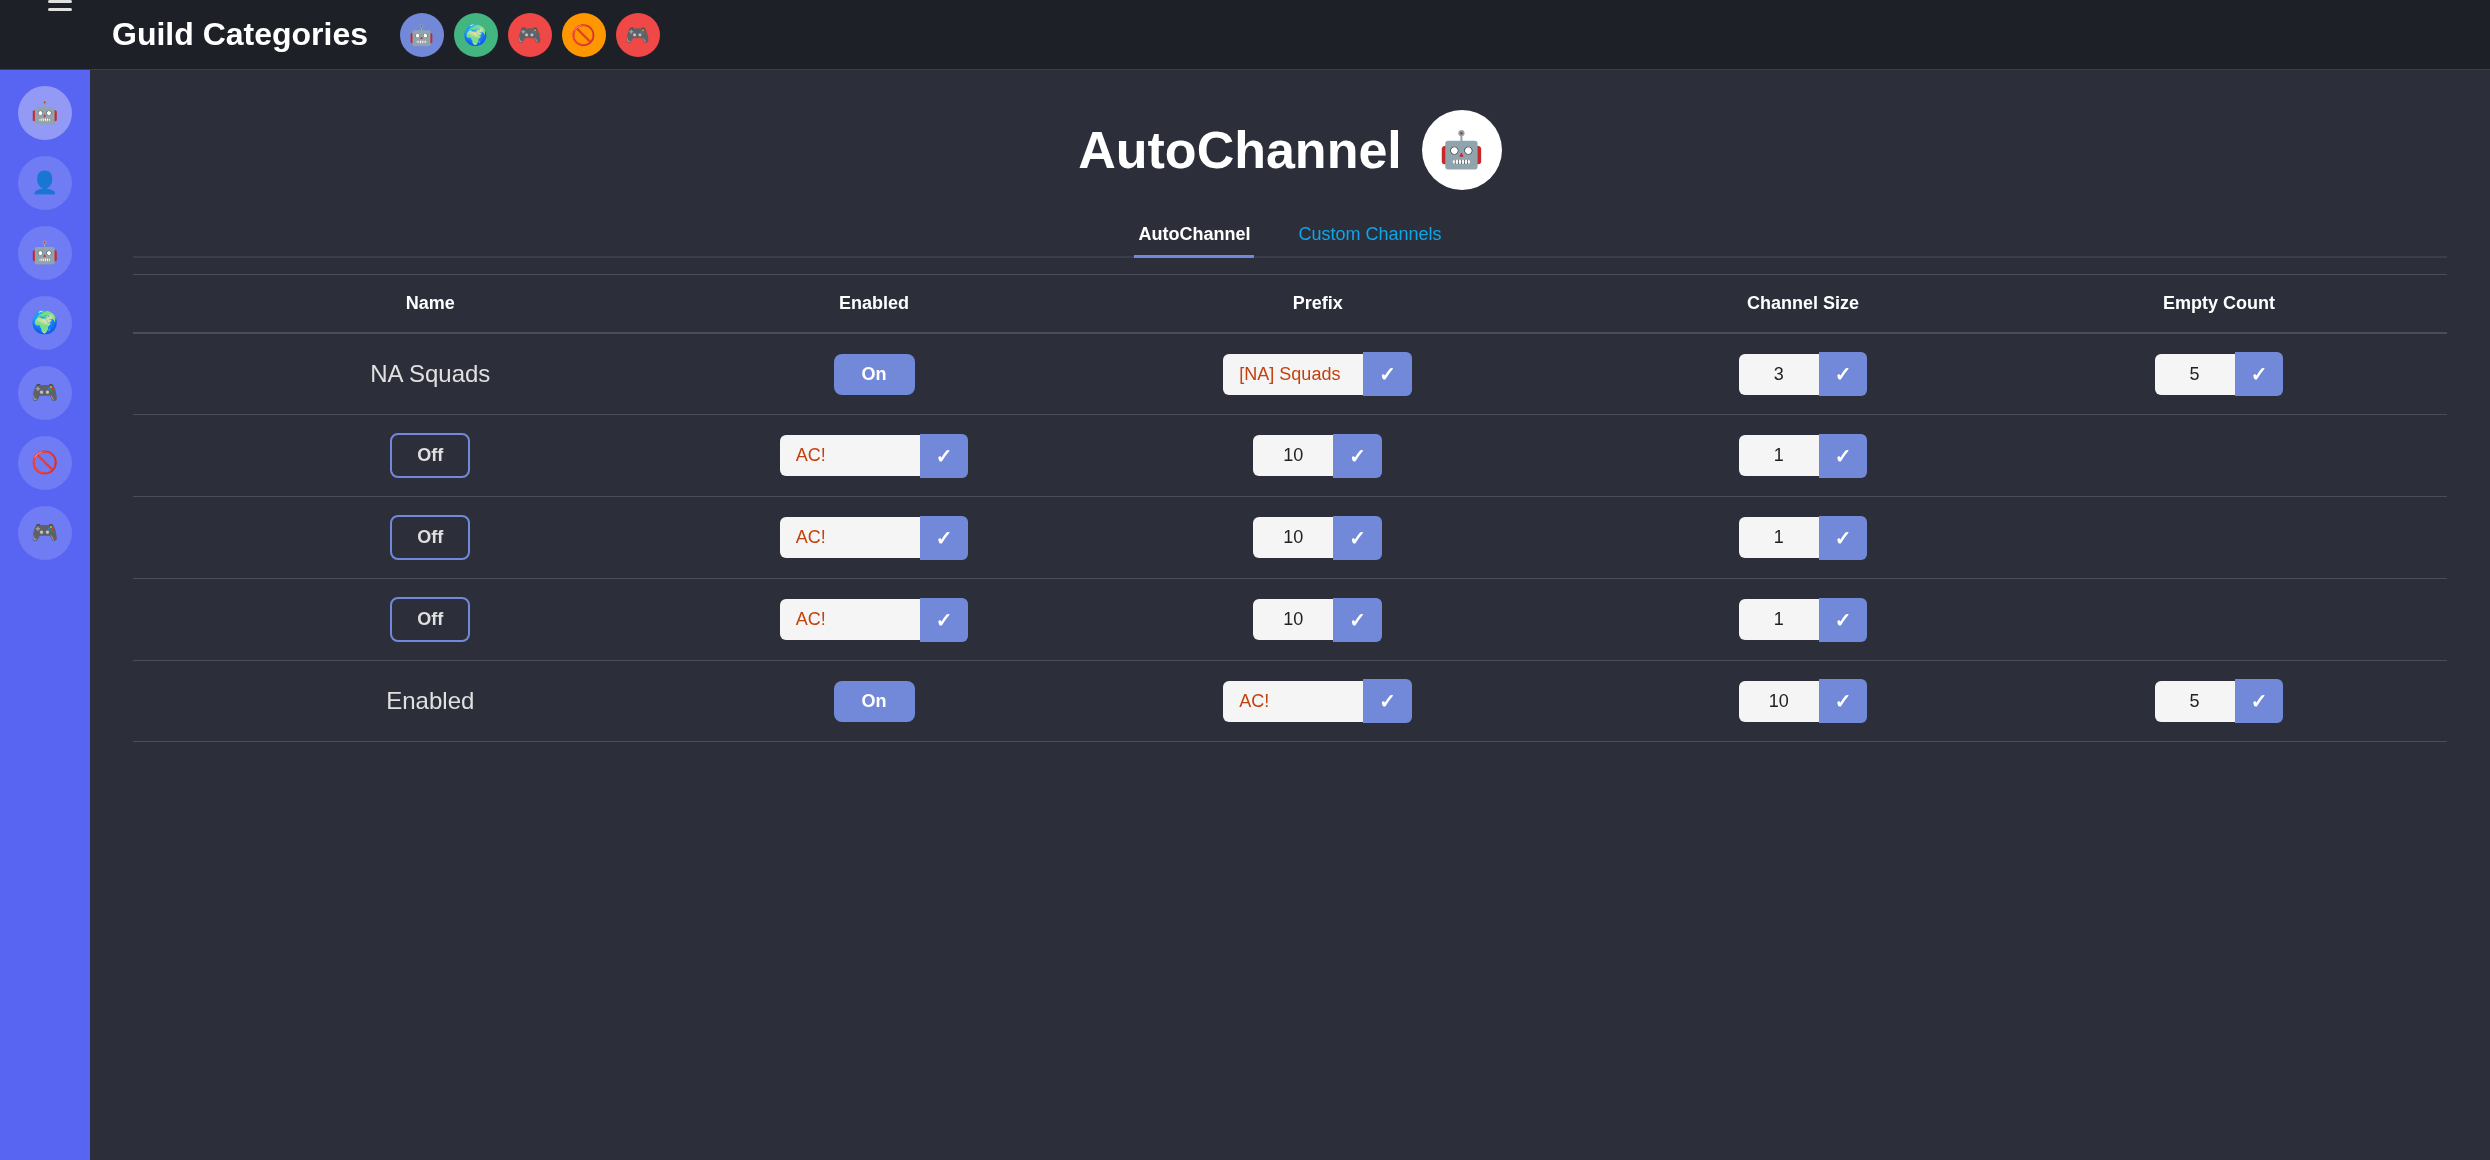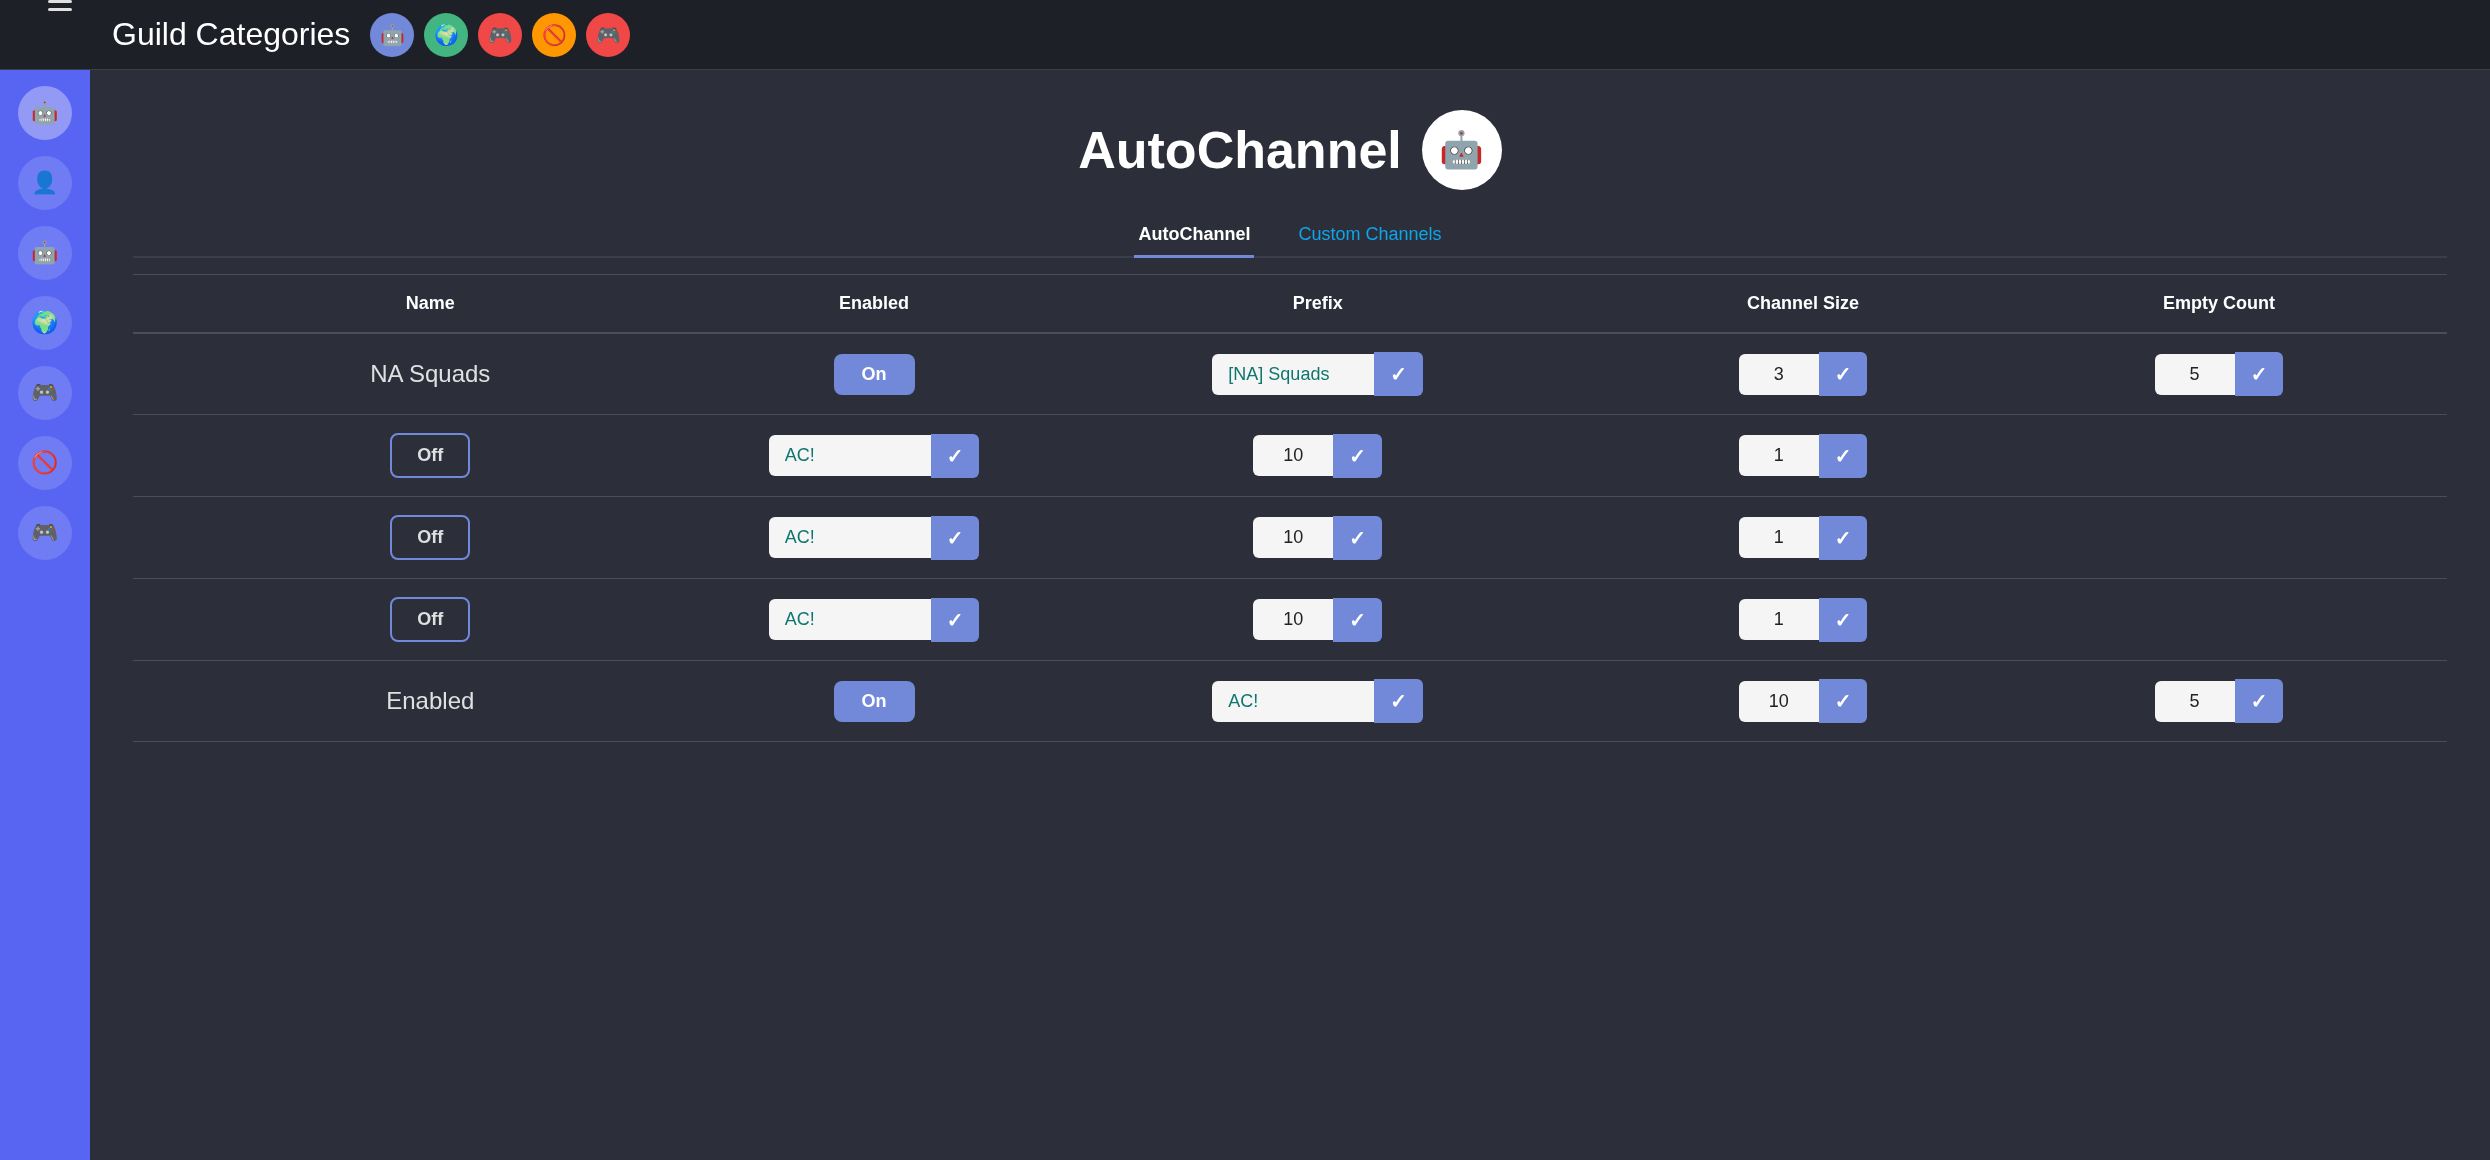--- a/index.html
+++ b/index.html
@@ -22,23 +22,23 @@
       border-bottom: 1px solid #3a3d4a;
     }
     .top-bar .hamburger {
       display: flex; flex-direction: column; gap: 5px; cursor: pointer;
     }
     .top-bar .hamburger span {
       display: block; width: 24px; height: 3px; background: #e0e0e0; border-radius: 2px;
     }
     .top-bar .page-title {
       font-size: 32px;
-      font-weight: 400;
+      font-weight: 700;
       color: #ffffff;
-      margin-right: 4px;
+      margin-right: 16px;
     }
     .guild-icon {
       width: 44px; height: 44px; border-radius: 50%; overflow: hidden;
       display: flex; align-items: center; justify-content: center;
       font-size: 20px; cursor: pointer;
     }
     .guild-icon.bot-blue { background: #7289da; }
     .guild-icon.green-circle { background: #43b581; }
     .guild-icon.red-circle { background: #f04747; }
     .guild-icon.flag-circle { background: #ff9800; }
@@ -175,22 +175,22 @@
       display: flex;
       align-items: center;
       gap: 0;
     }
     .input-check input {
       background: #f5f5f5;
       border: none;
       border-radius: 6px 0 0 6px;
       padding: 10px 16px;
       font-size: 18px;
-      color: #0f766e;
-      width: 162px;
+      color: #c2410c;
+      width: 140px;
       outline: none;
     }
     .check-btn {
       background: #7289da;
       border: none;
       border-radius: 0 6px 6px 0;
       padding: 10px 16px;
       cursor: pointer;
       display: flex; align-items: center; justify-content: center;
       color: white;

